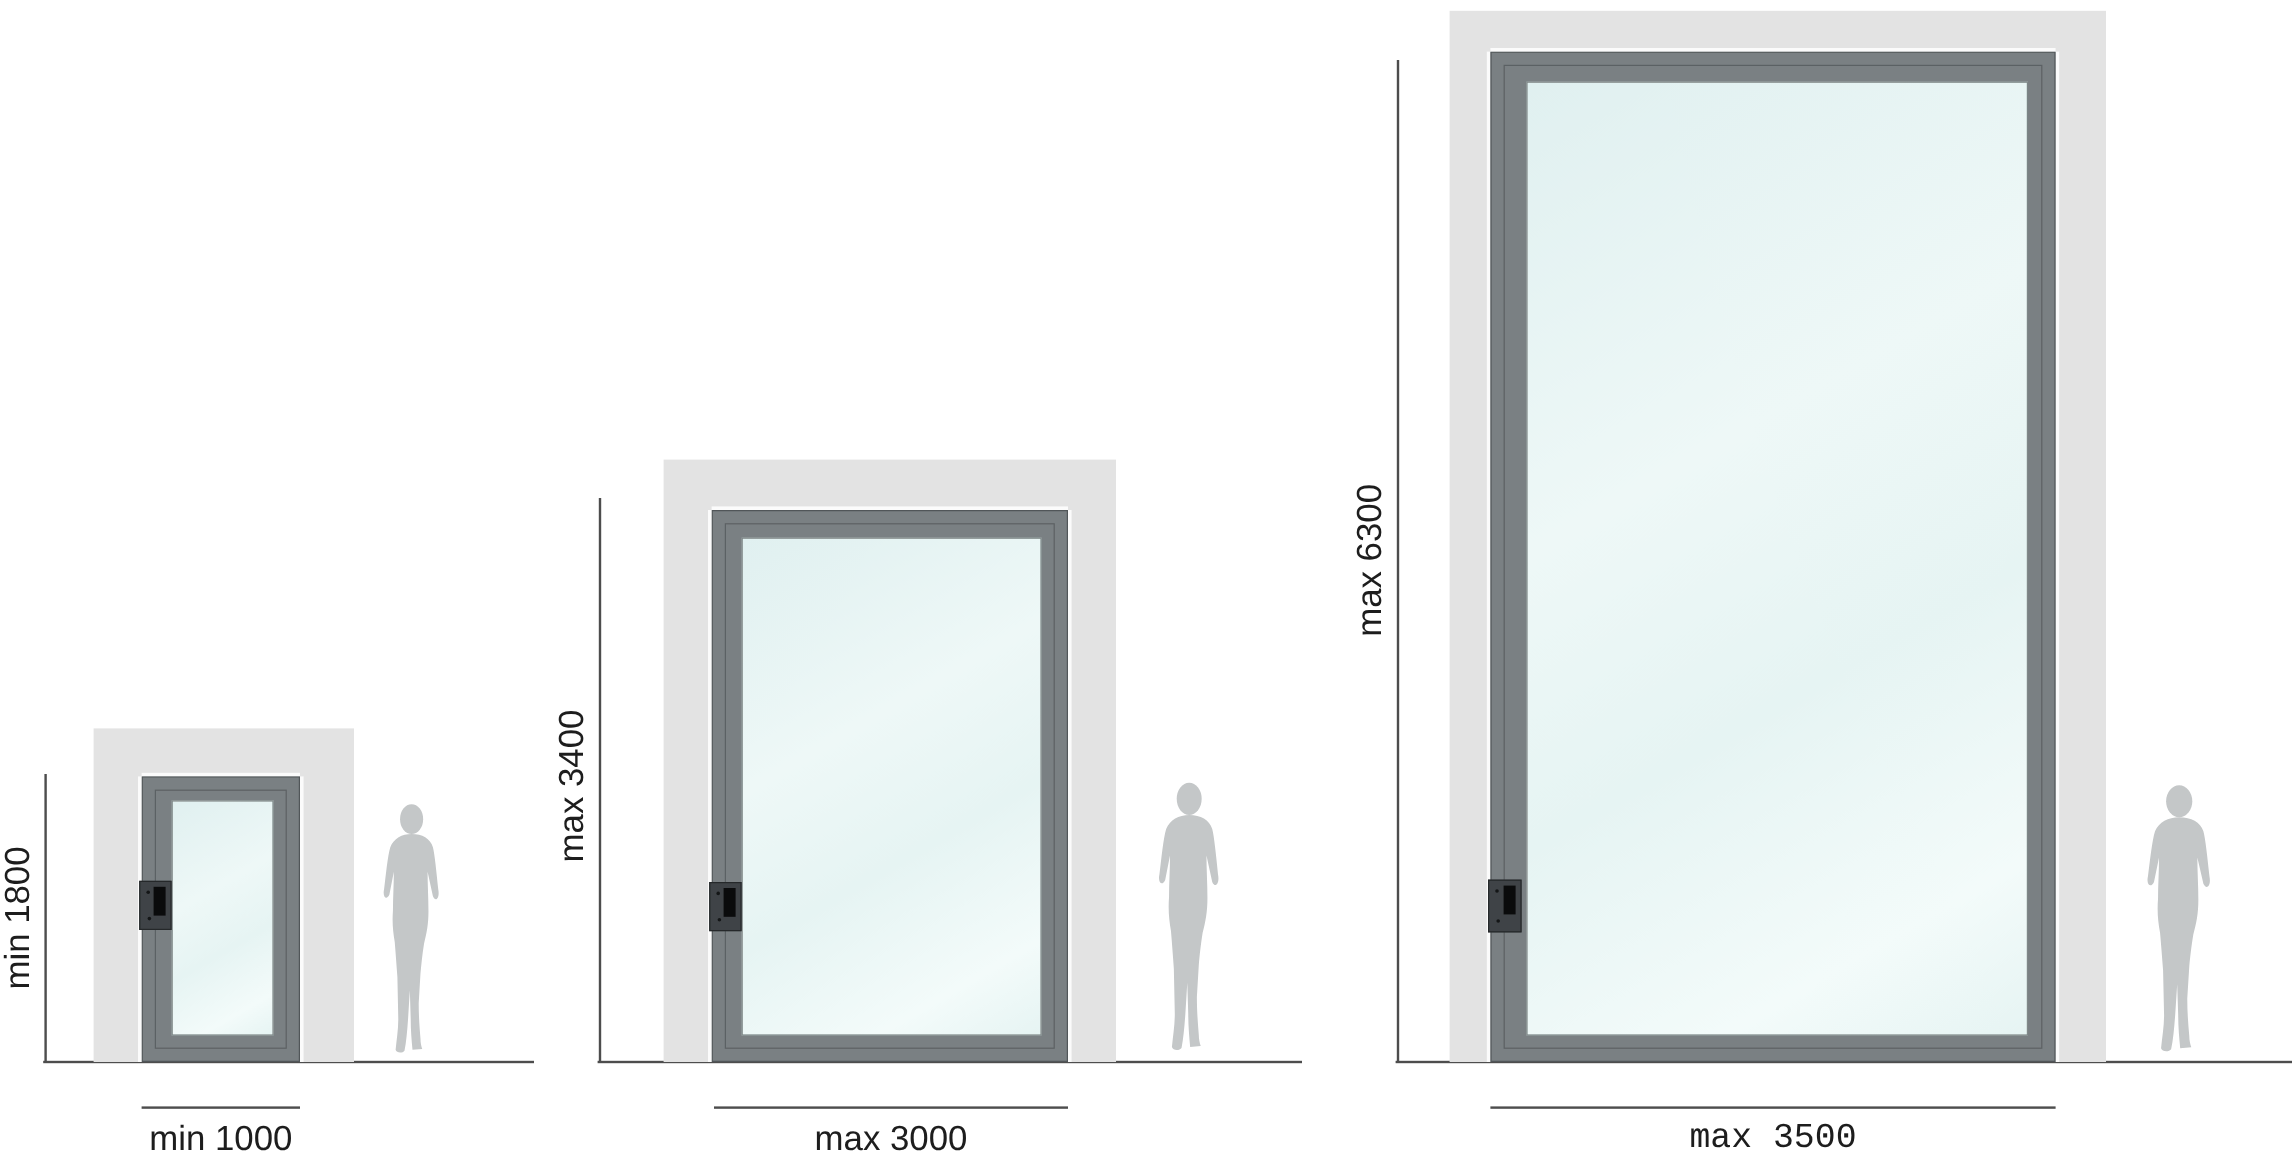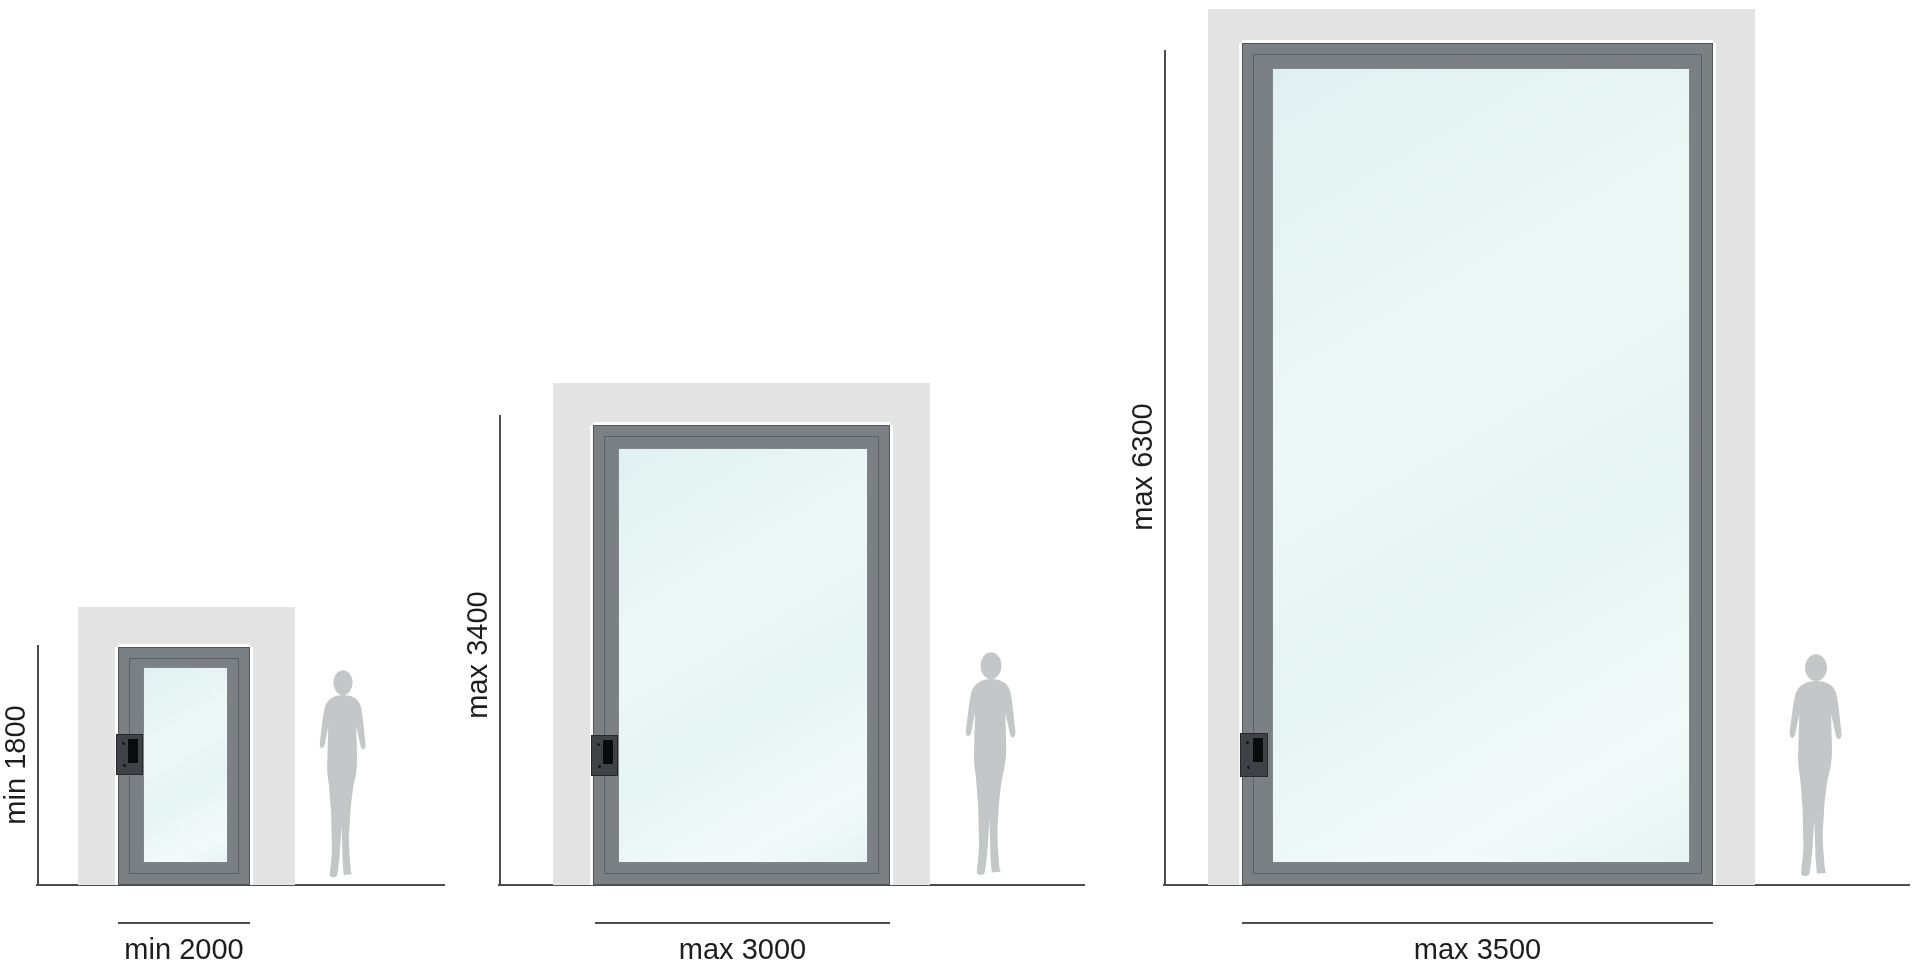--- a/index.html
+++ b/index.html
@@ -100,21 +100,21 @@
         <span class="screw s2"></span>
       </div>
     </div>
     <svg class="man" style="left:306px;top:668px;width:74px;height:212px;" viewBox="0 0 100 290" preserveAspectRatio="none">
       <ellipse cx="50" cy="20" rx="13" ry="17"></ellipse>
       <path d="M50,37 C62,37 71,42 74,52 C76,60 78,80 80,100 C82,110 77,115 74,108 L68,80 C68,95 69,110 69,125 C69,140 67,150 64,162 C62,175 61,185 60,196 L58,230 C58,245 59,258 60,270 C60,275 61,279 62,282 L51,283 C50,272 49,260 49,248 L48,215 L46,248 C45,262 44,274 42,284 C40,287 33,287 32,283 C33,272 35,260 35,248 L34,200 C33,186 32,172 31,160 C29,148 28,138 29,124 C29,110 30,94 30,80 L25,106 C22,113 17,109 19,100 C21,84 23,62 26,52 C30,42 39,37 50,37 Z"></path>
     </svg>
     <div class="vline" style="left:37px;top:645px;height:240px;"></div>
     <div class="vlabel" style="left:-105px;top:750px;width:240px;">min 1800</div>
     <div class="hline" style="left:118px;top:922px;width:132px;"></div>
-    <div class="hlabel" style="left:98px;top:934px;width:172px;">min 2000</div>
+    <div class="hlabel" style="left:98px;top:934px;width:172px;">min 1000</div>
   </div>
 
   <div style="position:static;">
     <div class="wall" style="left:553px;top:383px;width:377px;height:502px;"></div>
     <div class="frame" style="left:593px;top:425px;width:297px;height:460px;">
       <div class="glass" style="left:25px;top:23px;right:22px;bottom:22px;"></div>
       <div class="lock" style="left:-2px;top:310px;width:27px;height:41px;">
         <span class="slot"></span>
         <span class="screw s1"></span>
         <span class="screw s2"></span>
@@ -140,16 +140,16 @@
         <span class="screw s2"></span>
       </div>
     </div>
     <svg class="man" style="left:1774px;top:652px;width:84px;height:227px;" viewBox="0 0 100 290" preserveAspectRatio="none">
       <ellipse cx="50" cy="20" rx="13" ry="17"></ellipse>
       <path d="M50,37 C62,37 71,42 74,52 C76,60 78,80 80,100 C82,110 77,115 74,108 L68,80 C68,95 69,110 69,125 C69,140 67,150 64,162 C62,175 61,185 60,196 L58,230 C58,245 59,258 60,270 C60,275 61,279 62,282 L51,283 C50,272 49,260 49,248 L48,215 L46,248 C45,262 44,274 42,284 C40,287 33,287 32,283 C33,272 35,260 35,248 L34,200 C33,186 32,172 31,160 C29,148 28,138 29,124 C29,110 30,94 30,80 L25,106 C22,113 17,109 19,100 C21,84 23,62 26,52 C30,42 39,37 50,37 Z"></path>
     </svg>
     <div class="vline" style="left:1164px;top:50px;height:835px;"></div>
     <div class="vlabel" style="left:992px;top:452px;width:300px;">max 6300</div>
     <div class="hline" style="left:1242px;top:922px;width:471px;"></div>
-    <div class="hlabel" style="left:1242px;top:934px;width:471px;">max 3500</div>
+    <div class="hlabel" style="left:1242px;top:934px;width:471px;font-family:Liberation Mono, monospace;">max 3500</div>
   </div>
 
 </div>
 
 </body></html>

